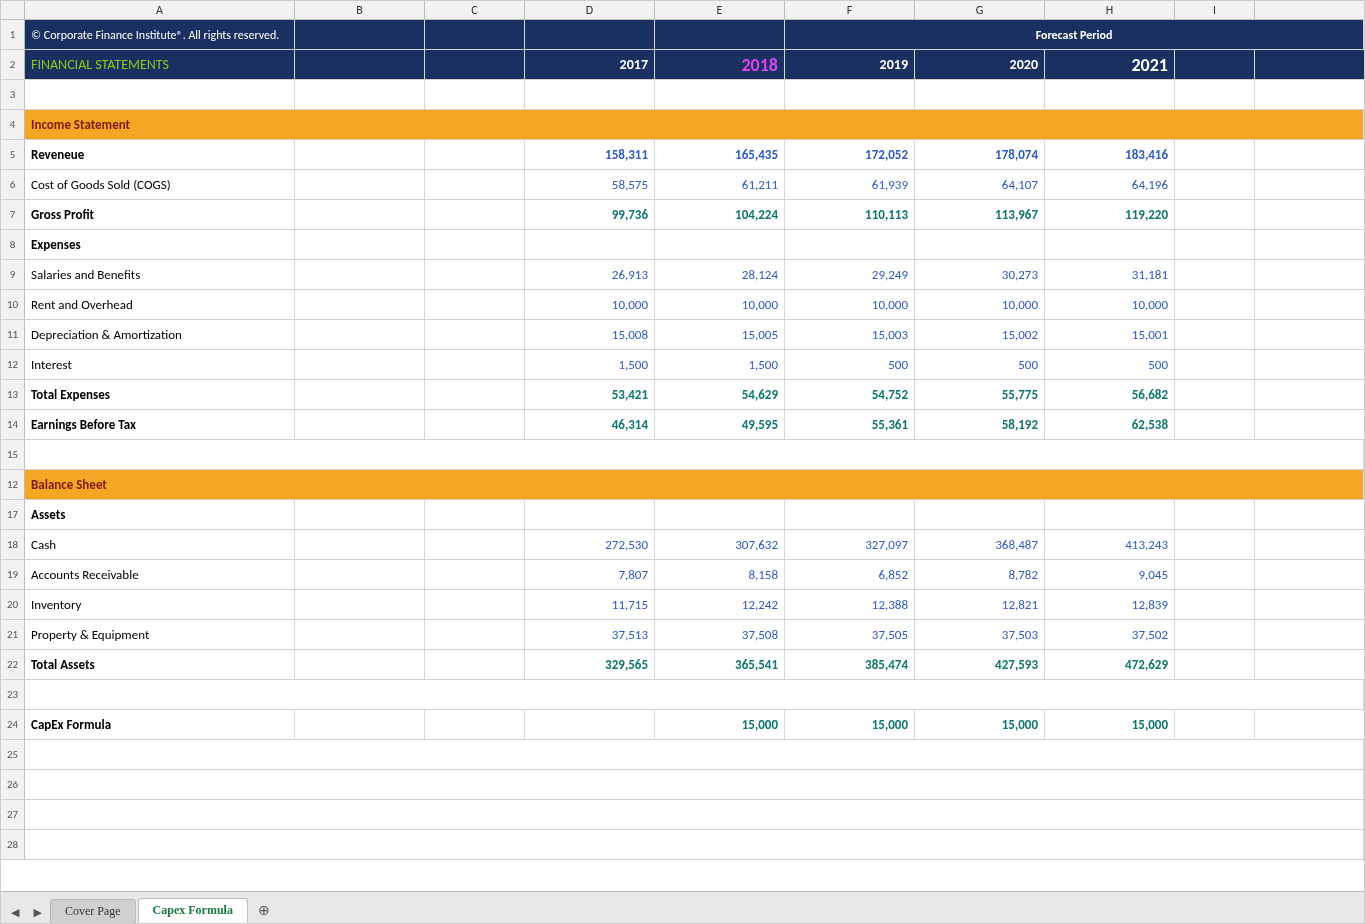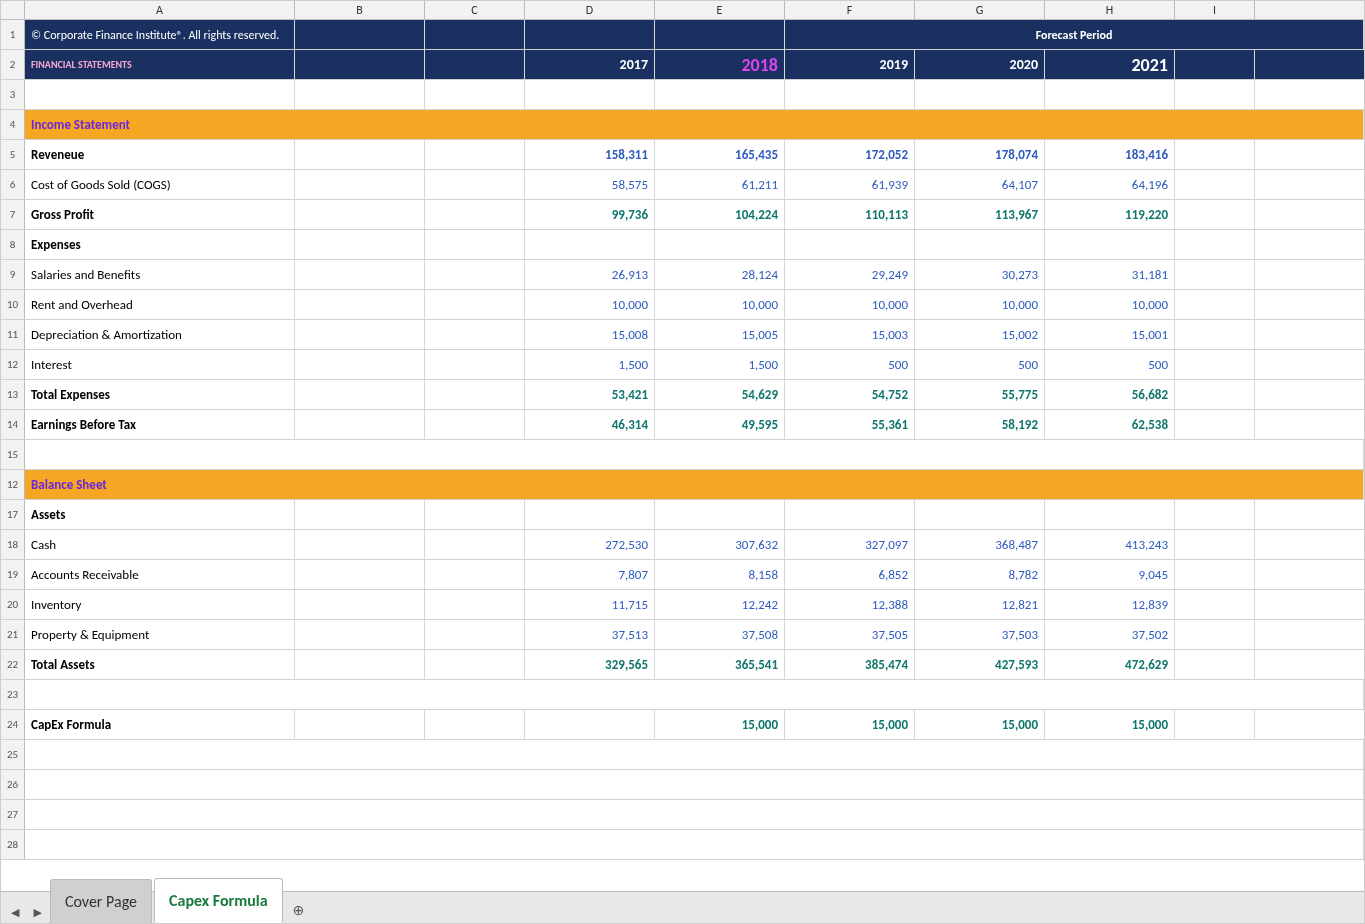--- a/index.html
+++ b/index.html
@@ -95,21 +95,21 @@
       color: white;
     }
     .row-header2 .cell {
       color: white;
       font-weight: bold;
     }
 
     
     .section-header-cell {
       background: #f5a623;
-      color: #6d28d9;
+      color: #7f1d1d;
       font-weight: bold;
       font-size: 13px;
     }
 
     
     .bold-label {
       font-weight: bold;
     }
 
     
@@ -132,28 +132,29 @@
       background: #e8e8e8;
       border-top: 1px solid #bbb;
       display: flex;
       align-items: flex-end;
       padding: 0 4px;
       gap: 2px;
       flex-shrink: 0;
     }
 
     .tab {
-      padding: 12px 14px;
+      padding: 4px 14px;
       border: 1px solid #bbb;
       border-bottom: none;
       border-radius: 3px 3px 0 0;
-      font-size: 16px;
+      font-size: 12px;
       cursor: pointer;
       background: #d0d0d0;
       color: #333;
+      font-family: Liberation Serif, serif;
     }
 
     .tab.active {
       background: #fff;
       color: #1a7a3e;
       font-weight: bold;
       border-bottom: 1px solid #fff;
     }
 
     .tab-add {
@@ -220,21 +221,21 @@
       <div class="cell col-b copyright">© Corporate Finance Institute®. All rights reserved.</div>
       <div class="cell col-c"></div>
       <div class="cell col-d"></div>
       <div class="cell col-e"></div>
       <div class="cell col-f"></div>
       <div class="cell col-g forecast-label" style="flex:1; min-width:390px;">Forecast Period</div>
     </div>
 
     <div class="sheet-row row-header2">
       <div class="row-num">2</div>
-      <div class="cell col-b" style="color:#f9a8d4; font-weight:bold; font-size:10px;">FINANCIAL STATEMENTS</div>
+      <div class="cell col-b" style="color:#84cc16; font-weight:normal; font-size:14px;">FINANCIAL STATEMENTS</div>
       <div class="cell col-c"></div>
       <div class="cell col-d"></div>
       <div class="cell col-e num" style="color:white; font-weight:bold; font-size:14px;">2017</div>
       <div class="cell col-f num" style="color:#d946ef; font-weight:bold; font-size:18px;">2018</div>
       <div class="cell col-g num" style="color:#ffffff; font-weight:bold; font-size:14px;">2019</div>
       <div class="cell col-h num" style="color:white; font-weight:bold; font-size:14px;">2020</div>
       <div class="cell col-i num" style="color:white; font-weight:bold; font-size:18px;">2021</div>
       <div class="cell col-j"></div>
     </div>
 

